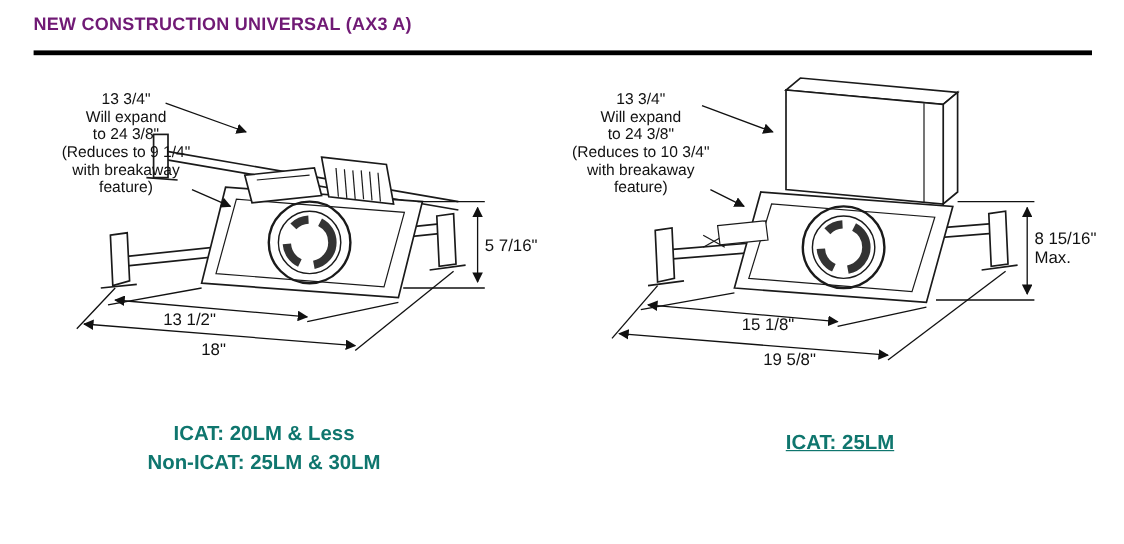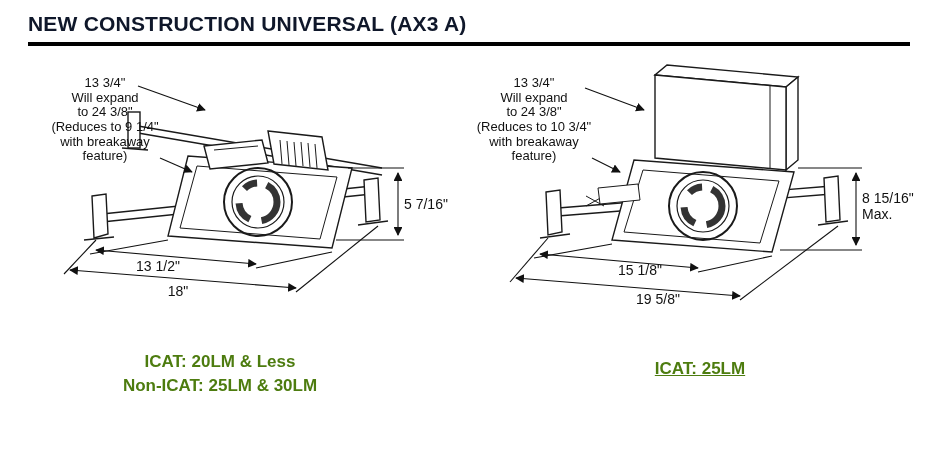--- a/index.html
+++ b/index.html
@@ -4,34 +4,34 @@
 <style>
   * { margin:0; padding:0; box-sizing:border-box; }
   html,body { background:#ffffff; }
   body {
     width:937px; height:453px; position:relative; overflow:hidden;
     font-family:"Liberation Sans", sans-serif; color:#000;
   }
   .abs { position:absolute; }
   .title {
     position:absolute; left:28px; top:12px;
-    font-size:21px; font-weight:bold; letter-spacing:.2px; color:#0f172a;
+    font-size:15px; font-weight:bold; letter-spacing:.2px; color:#701a75;
   }
   .rule { position:absolute; left:28px; top:42px; width:882px; height:4px; background:#000; }
   .note {
     font-size:13px; line-height:1.13; text-align:center;
     white-space:pre-line; color:#111;
   }
   .dim {
     font-size:14px; color:#111; text-align:center; white-space:pre-line; line-height:1.15;
   }
   .dim-left { text-align:left; }
   .caption {
     font-size:17px; font-weight:bold; text-align:center;
-    white-space:pre-line; line-height:1.4; color:#4d7c0f;
+    white-space:pre-line; line-height:1.4; color:#0f766e;
   }
   svg { position:absolute; left:0; top:0; }
 </style>
 </head>
 <body>
 
 <svg width="937" height="453" viewBox="0 0 937 453">
   <defs>
     <marker id="arr" viewBox="0 0 10 10" refX="9" refY="5" markerWidth="8" markerHeight="8" orient="auto-start-reverse">
       <path d="M0,0 L10,5 L0,10 z" fill="#111"></path>

